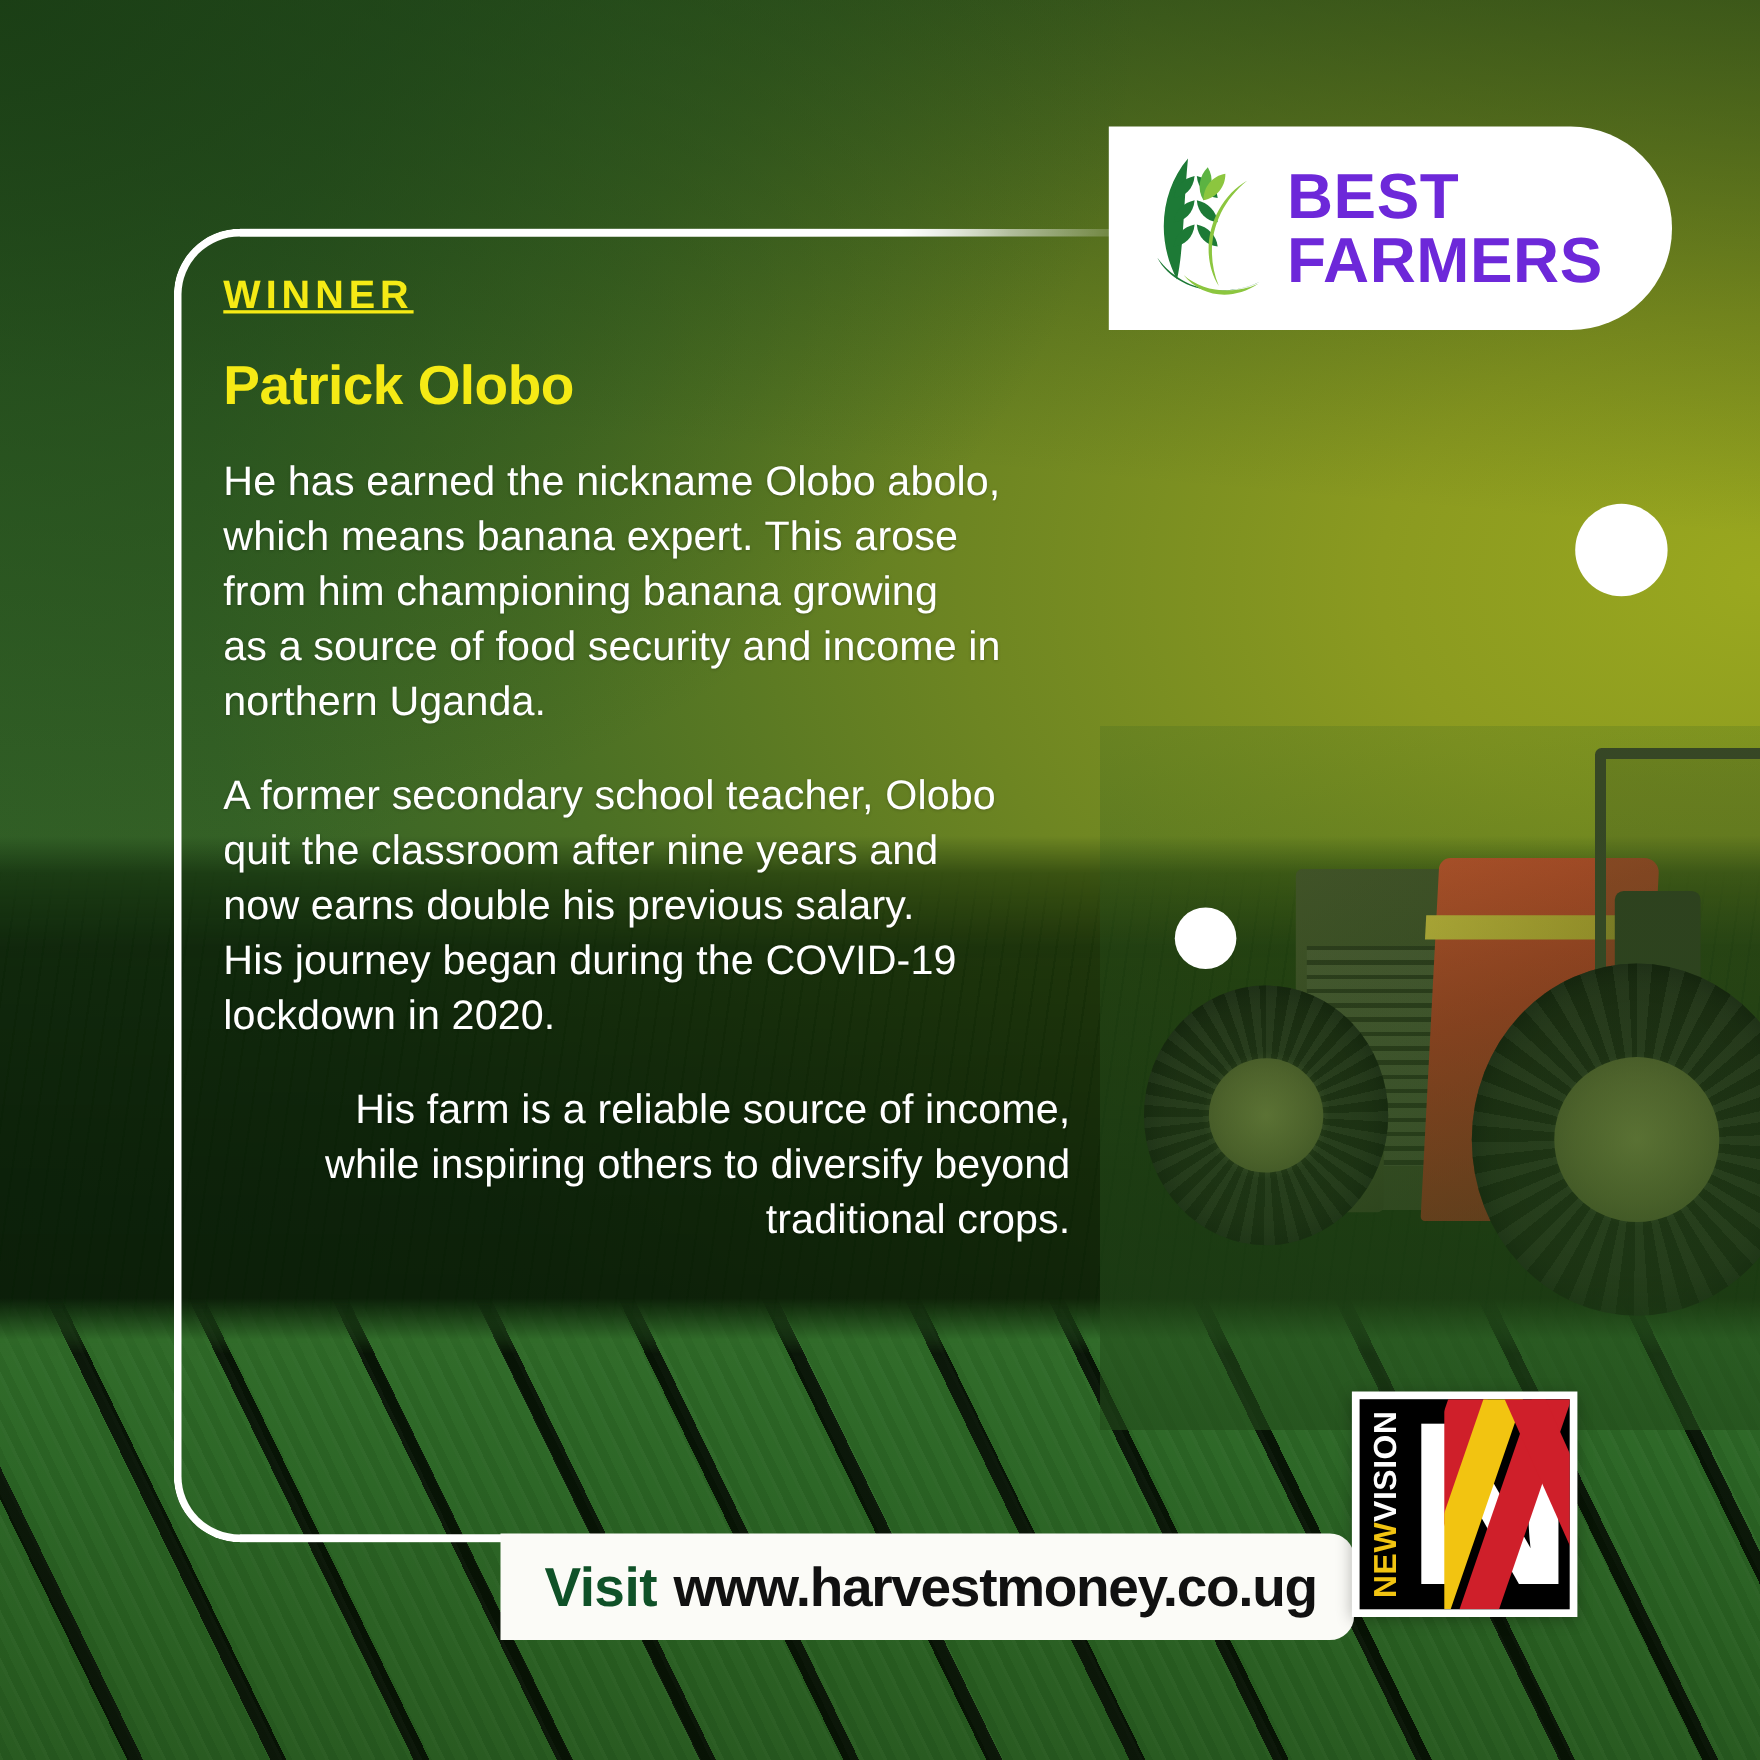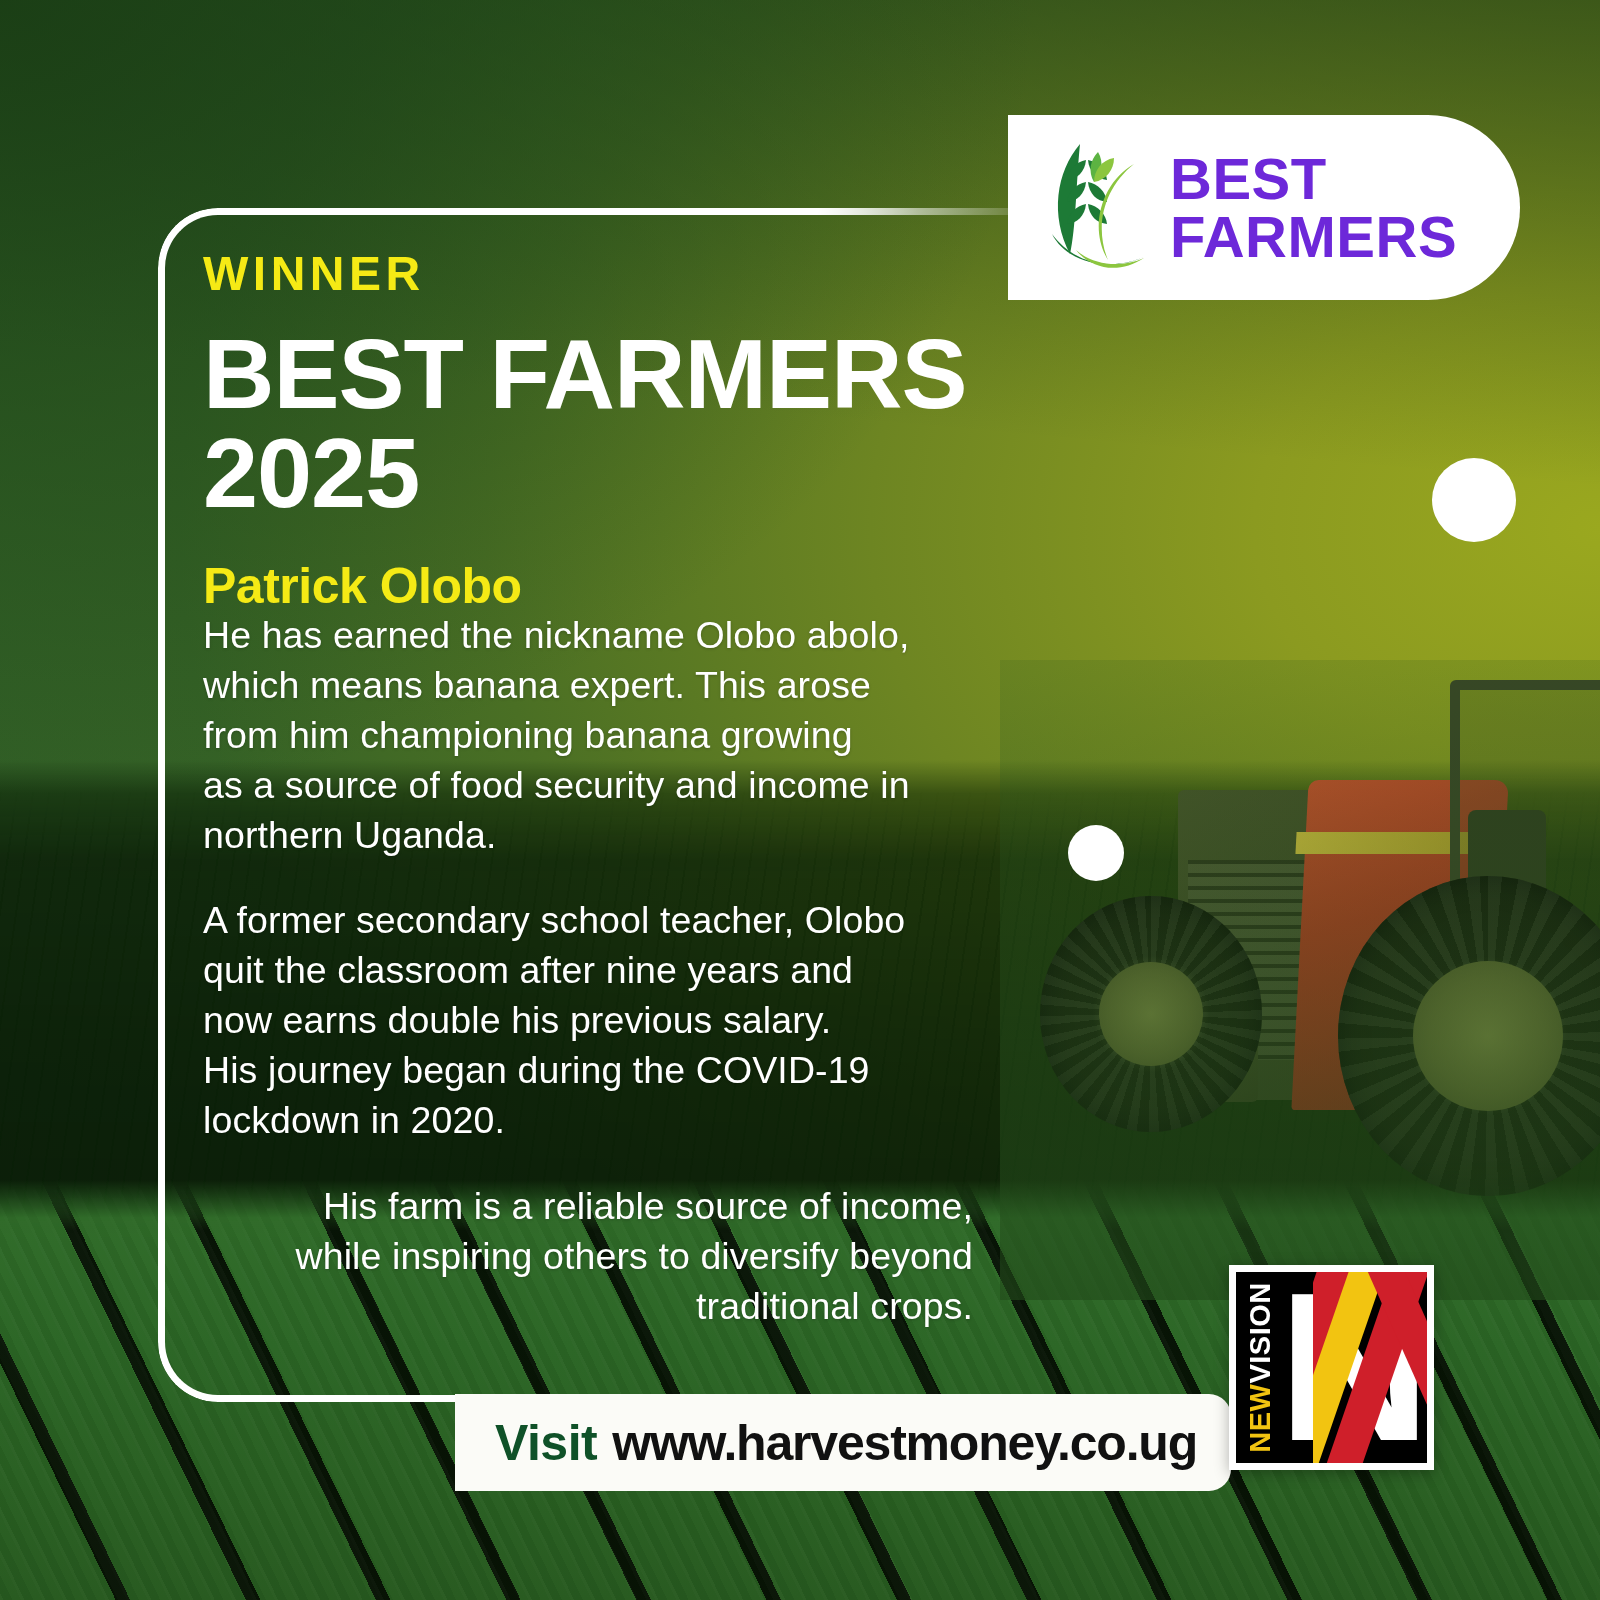--- a/index.html
+++ b/index.html
@@ -174,22 +174,23 @@
     font-size:37px; font-weight:700; letter-spacing:11px; color:#2e8a43;
     margin-bottom:5px;
   }
   .ubf-best{
     font-size:58px; font-weight:700; letter-spacing:.5px; color:#6d28d9;
   }
 
   
   .content{ position:absolute; left:203px; top:250px; width:770px; }
   .winner{
-    font-size:48px; font-weight:700; letter-spacing:4.5px; color:#f5ea15;
+    font-size:36px; font-weight:700; letter-spacing:4.5px; color:#f5ea15;
     line-height:1;
+    text-decoration:underline;
   }
   .headline{
     margin-top:26px;
     font-size:99px; font-weight:800; letter-spacing:-1px; color:#ffffff;
     line-height:1;
   }
   .farmer-name{
     margin-top:39px;
     font-size:50px; font-weight:800; letter-spacing:-.5px; color:#f5ea15;
     line-height:1;
@@ -200,21 +201,21 @@
   .loc-row{
     display:flex; align-items:center; gap:14px;
     padding:11px 0 13px 2px;
   }
   .loc-dot{
     width:19px; height:19px; border-radius:50%; background:#fff; flex:0 0 auto;
   }
   .loc-label{ font-size:38px; font-weight:700; color:#fff; letter-spacing:.3px; }
   .loc-value{ font-size:38px; font-weight:400; color:#fff; letter-spacing:.3px; }
 
-  .body-copy{ width:770px; }
+  .body-copy{ margin-top:38px; width:770px; }
   .para{
     font-size:37.5px; line-height:1.33; color:#ffffff; font-weight:400;
     letter-spacing:.1px;
     white-space:pre-line;
     margin-bottom:36px;
     text-shadow:0 1px 3px rgba(0,0,0,.22);
   }
   .para:last-child{ margin-bottom:0;text-align:right; }
 
   
@@ -377,21 +378,20 @@
       <path d="M16 96 C30 124 74 136 110 118 C76 134 38 126 16 96 Z" fill="#1d7a36"></path>
       <path d="M40 112 C58 128 86 130 108 120 C84 136 56 132 40 112 Z" fill="#8cc63f"></path>
     </svg>
     <div class="ubf-text">
       <div class="ubf-best">BEST FARMERS</div>
     </div>
   </div>
 
   <div class="content">
     <div class="winner">WINNER</div>
-    <div class="headline">BEST FARMERS 2025</div>
     <div class="farmer-name">Patrick Olobo</div>
 
 
     <div class="body-copy">
       <p class="para">He has earned the nickname Olobo abolo,
 which means banana expert. This arose
 from him championing banana growing
 as a source of food security and income in
 northern Uganda.</p>
       <p class="para">A former secondary school teacher, Olobo

